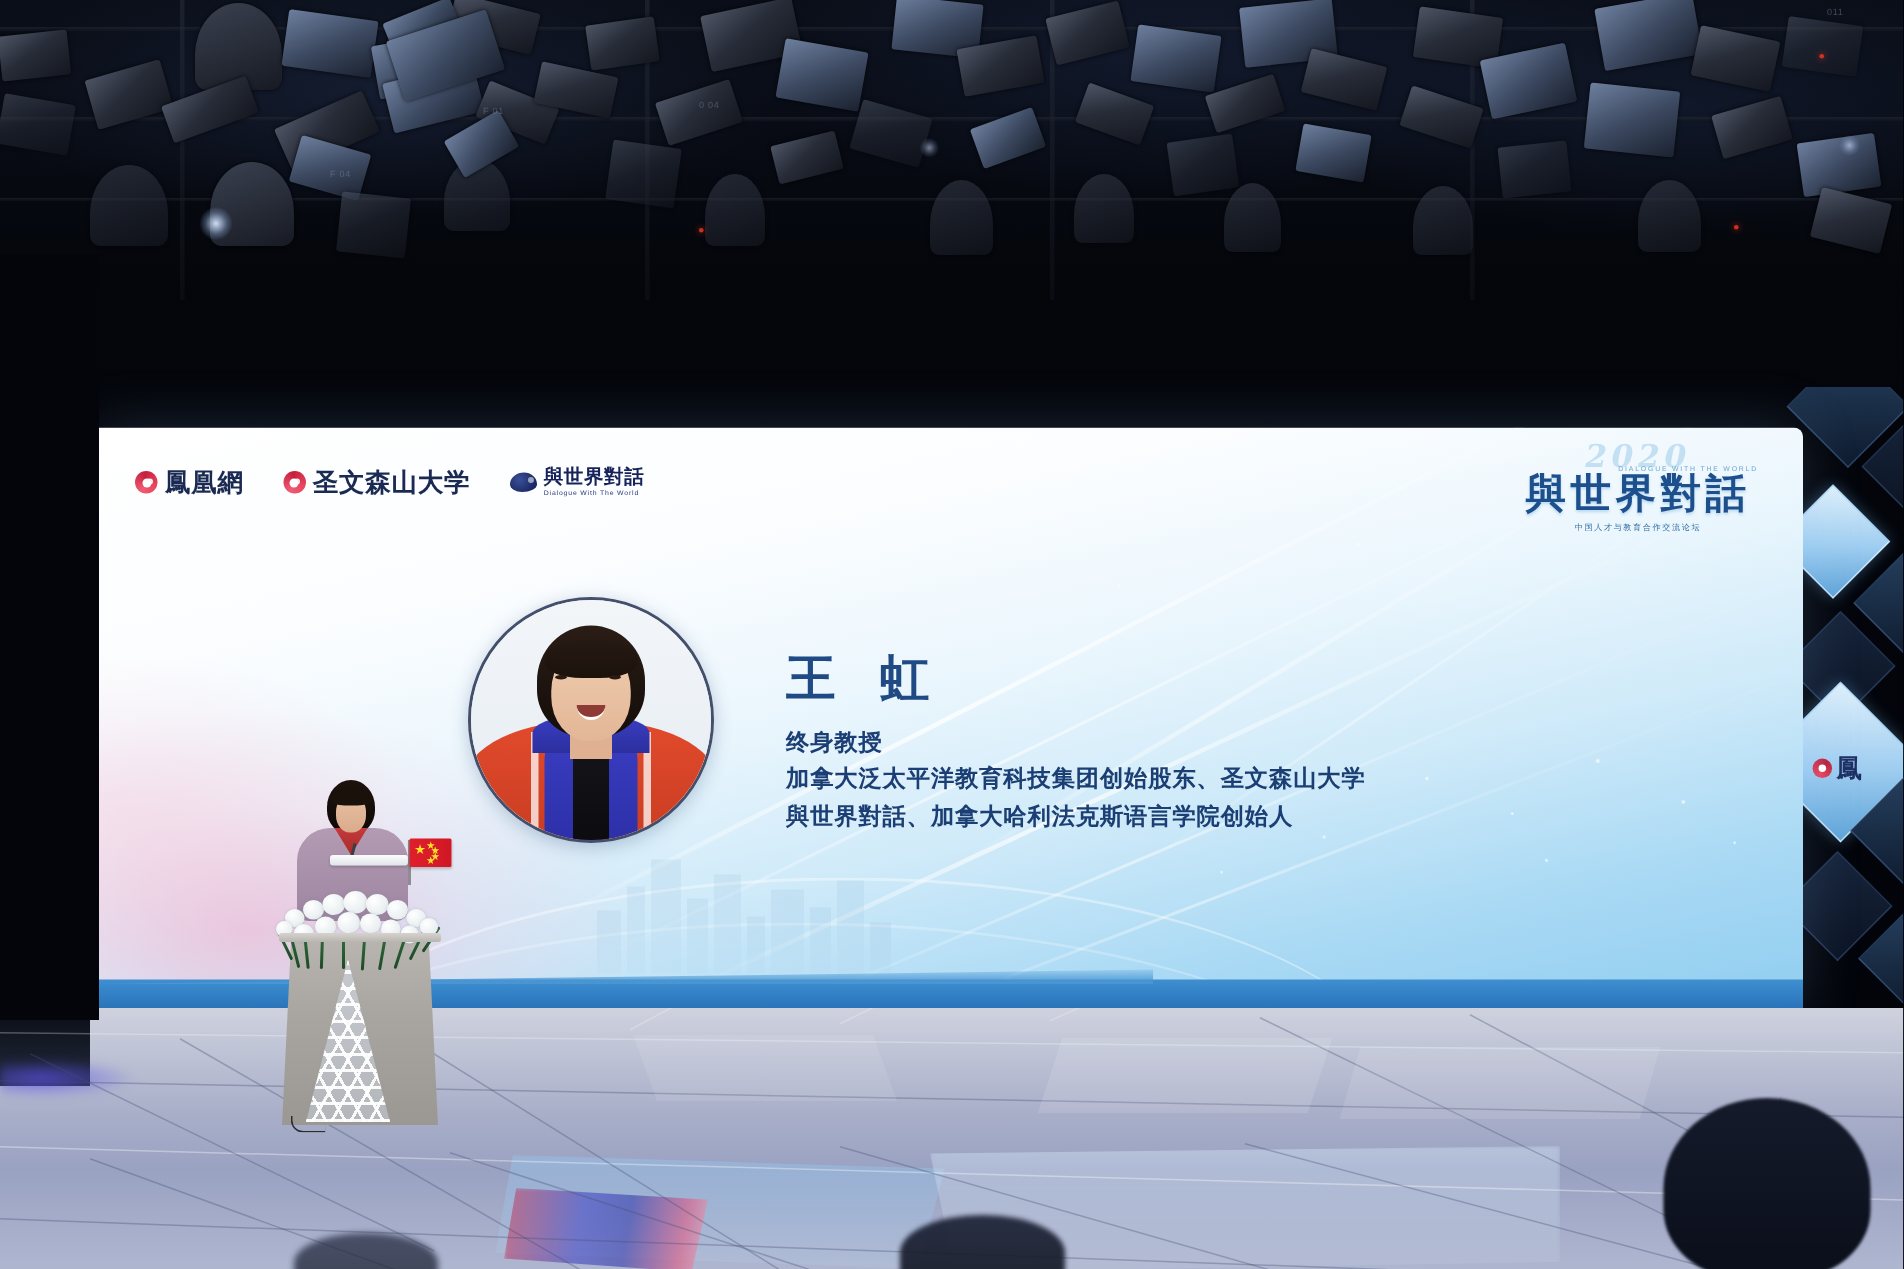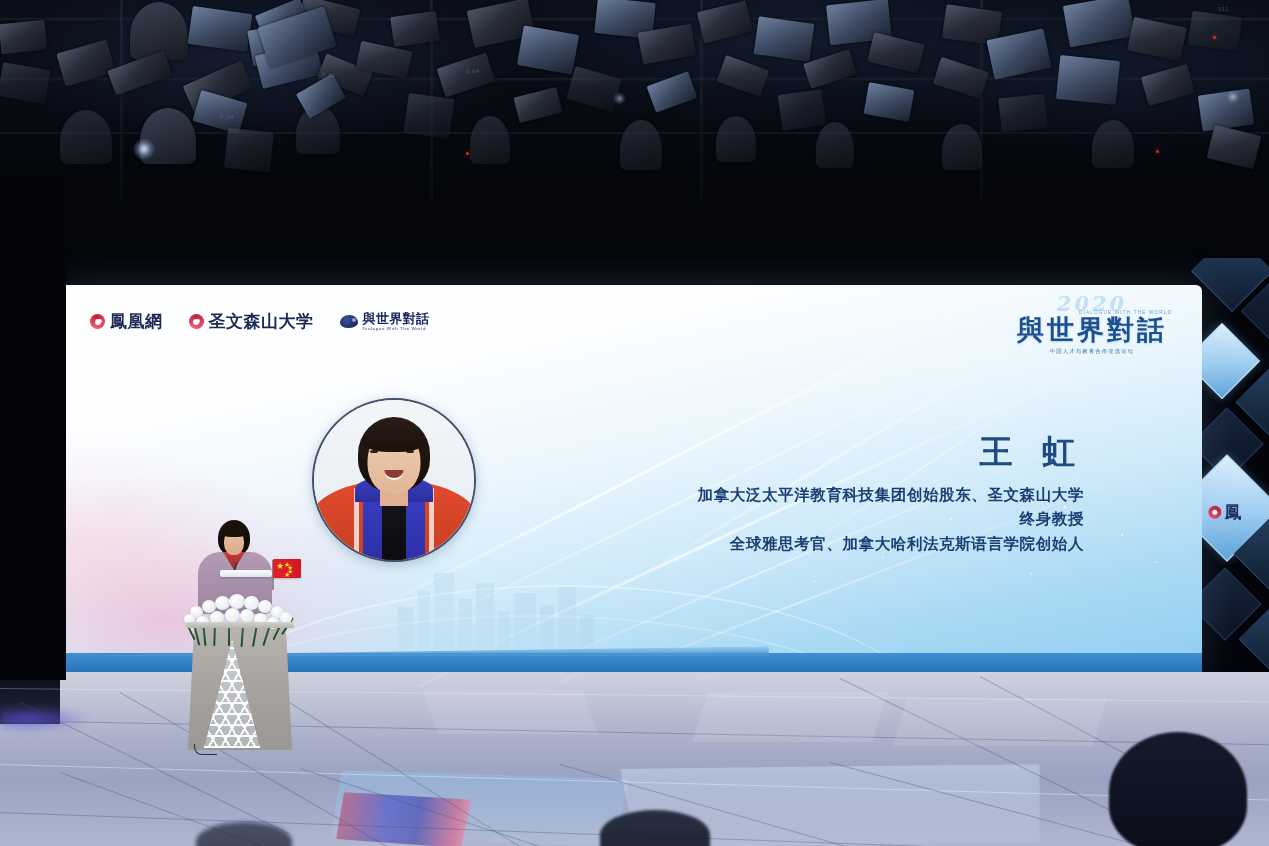--- a/index.html
+++ b/index.html
@@ -135,21 +135,21 @@
     border-radius:56% 56% 0 0;}
   .g-blue{position:absolute;bottom:0;left:50%;transform:translateX(-50%);width:62px;height:80px;
     background:linear-gradient(180deg,#3b3fc4 0%,#2d30a8 100%);border-radius:26px 26px 0 0;}
   .g-black{position:absolute;bottom:0;left:50%;transform:translateX(-50%);width:24px;height:80px;
     background:linear-gradient(180deg,#16161c,#0c0c10);}
   .g-stripe{position:absolute;bottom:0;width:5px;height:72px;background:rgba(255,255,255,.75);}
   .g-collar{position:absolute;left:50%;top:-4px;transform:translateX(-50%);width:78px;height:26px;
     border-radius:50% 50% 0 0;background:linear-gradient(180deg,#3b3fc4,#2b2f9e);}
 
   
-  .name-block{position:absolute;left:462px;top:150px;width:560px;text-align:right;}
+  .name-block{position:absolute;left:462px;top:150px;width:560px;}
   .sp-name{font-family:"DejaVu Sans","Liberation Sans",sans-serif;font-weight:700;font-size:33px;
     color:#1f4a84;letter-spacing:9px;line-height:1;margin-bottom:15px;}
   .sp-title{font-family:"DejaVu Sans","Liberation Sans",sans-serif;font-weight:700;font-size:15.5px;
     color:#1b3f74;line-height:1.58;letter-spacing:.6px;}
 
   
   .podium-wrap{position:absolute;left:176px;top:512px;width:126px;height:238px;}
   .spk-head{position:absolute;left:42px;top:8px;width:32px;height:36px;border-radius:50% 50% 44% 44%;
     background:linear-gradient(180deg,#1d130d,#0f0907);z-index:3;}
   .spk-face{position:absolute;left:48px;top:18px;width:20px;height:25px;border-radius:46%;
@@ -397,23 +397,23 @@
       <div class="p-hair"></div>
       <div class="p-face"></div>
       <div class="p-fringe"></div>
       <div class="p-eye" style="left:56px;"></div>
       <div class="p-eye" style="left:92px;"></div>
       <div class="p-mouth"></div>
     </div>
 
     <div class="name-block">
       <div class="sp-name">王 虹</div>
+      <div class="sp-title">终身教授</div>
       <div class="sp-title">加拿大泛太平洋教育科技集团创始股东、圣文森山大学</div>
-      <div class="sp-title">终身教授</div>
-      <div class="sp-title">全球雅思考官、加拿大哈利法克斯语言学院创始人</div>
+      <div class="sp-title">與世界對話、加拿大哈利法克斯语言学院创始人</div>
     </div>
   </div>
 
   <div class="wing-left"></div>
 
   <div class="podium-wrap">
     <div class="spk-body"></div>
     <div class="spk-head"></div>
     <div class="spk-face"></div>
     <div class="spk-fringe"></div>

